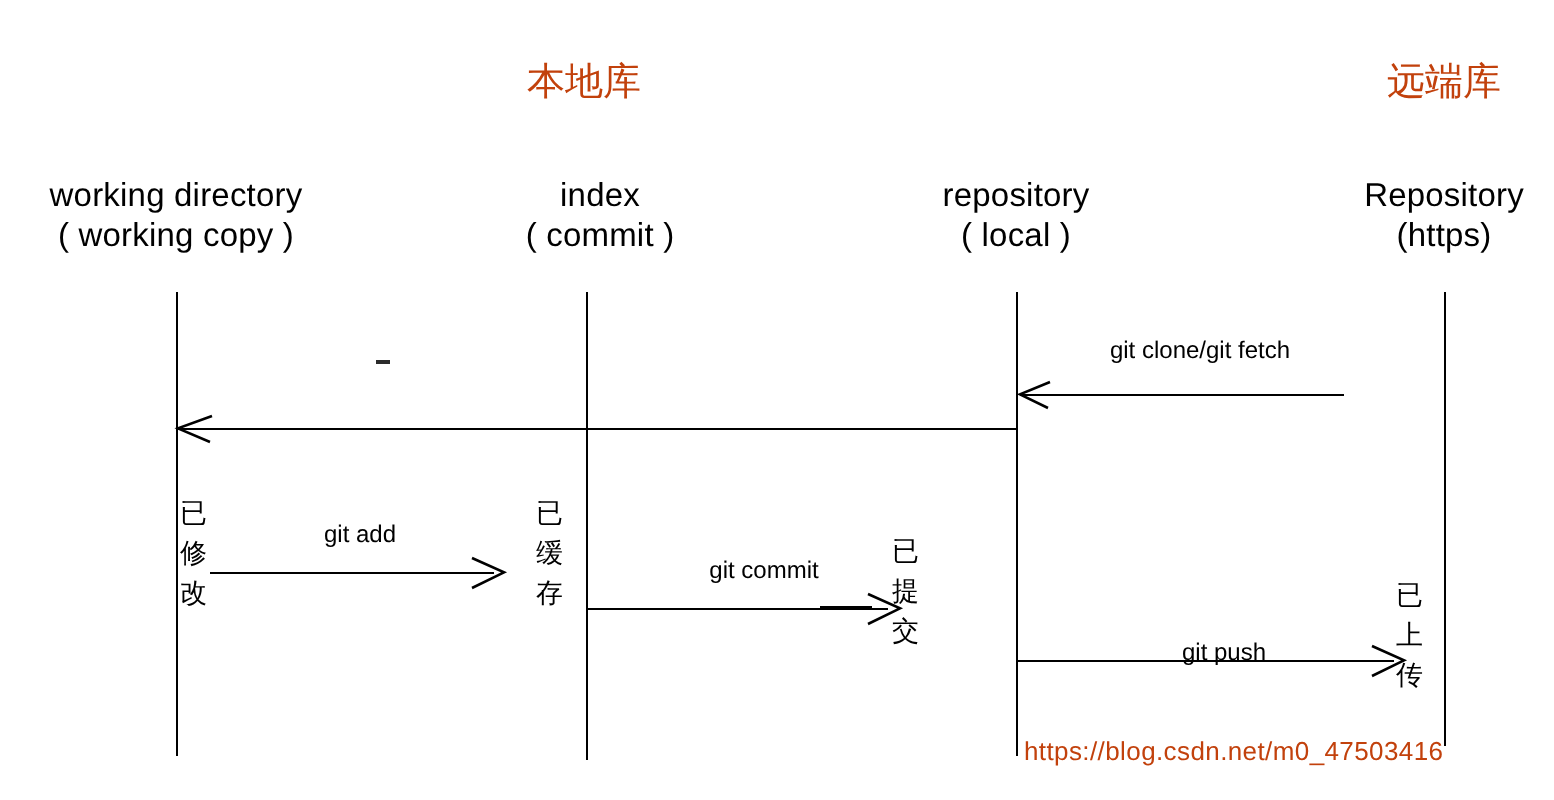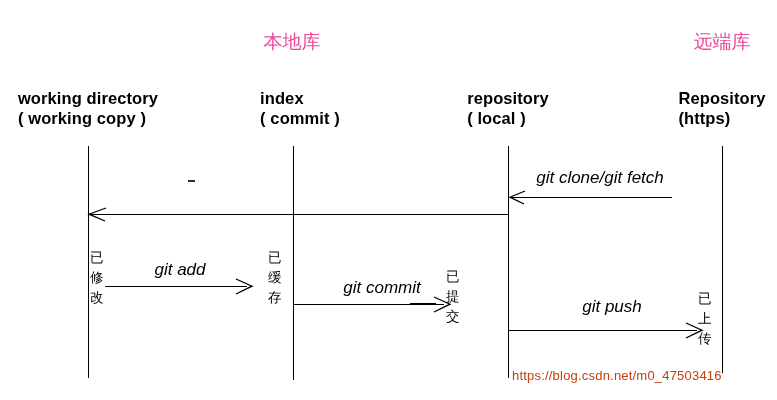--- a/index.html
+++ b/index.html
@@ -18,32 +18,32 @@
     height: 400px;
     background: #ffffff;
     overflow: hidden;
   }
   .abs { position: absolute; }
 
   
   .group-title {
     font-size: 19px;
     line-height: 1;
-    color: #ec4899;
+    color: #c2410c;
     white-space: nowrap;
     transform: translateX(-50%);
     font-family: "DejaVu Sans", "Liberation Sans", sans-serif;
   }
 
   
   .col-head {
+    text-align: center;
     transform: translateX(-50%);
     white-space: nowrap;
     line-height: 1.22;
-    font-weight: bold;
   }
   .col-head .l1 {
     display: block;
     font-size: 16.5px;
     letter-spacing: 0.1px;
   }
   .col-head .l2 {
     display: block;
     font-size: 16.5px;
     letter-spacing: 0.1px;
@@ -59,25 +59,24 @@
   .arrow-line {
     height: 0;
     border-top: 1.3px solid #000;
   }
 
   
   .ahsvg { position: absolute; overflow: visible; }
 
   
   .op-label {
-    font-size: 17px;
+    font-size: 12px;
     white-space: nowrap;
     transform: translateX(-50%);
     line-height: 1;
-    font-style: italic;
   }
 
   
   .state-label {
     font-size: 13.5px;
     line-height: 1.48;
     white-space: nowrap;
     text-align: center;
     font-family: "DejaVu Sans", "Liberation Sans", sans-serif;
   }
@@ -152,21 +151,21 @@
     <path d="M 2 2 L 18 9.2 L 2 17" fill="none" stroke="#000" stroke-width="1.3"></path>
   </svg>
 
   <div class="abs op-label" style="left:382px; top:279px;">git commit</div>
   <div class="abs arrow-line" style="left:293px; top:304px; width:151px;"></div>
   <div class="abs" style="left:410px; top:302.5px; width:26px; height:2.6px; background:#000;"></div>
   <svg class="ahsvg" style="left:432px; top:295px;" width="22" height="20">
     <path d="M 2 2 L 18 9.2 L 2 17" fill="none" stroke="#000" stroke-width="1.3"></path>
   </svg>
 
-  <div class="abs op-label" style="left:612px; top:298px;">git push</div>
+  <div class="abs op-label" style="left:612px; top:320px;">git push</div>
   <div class="abs arrow-line" style="left:508px; top:330px; width:189px;"></div>
   <svg class="ahsvg" style="left:684px; top:321px;" width="22" height="20">
     <path d="M 2 2 L 18 9.2 L 2 17" fill="none" stroke="#000" stroke-width="1.3"></path>
   </svg>
 
   <div class="abs state-label" style="left:90px; top:248px;">
     <span>已</span>
     <span>修</span>
     <span>改</span>
   </div>

